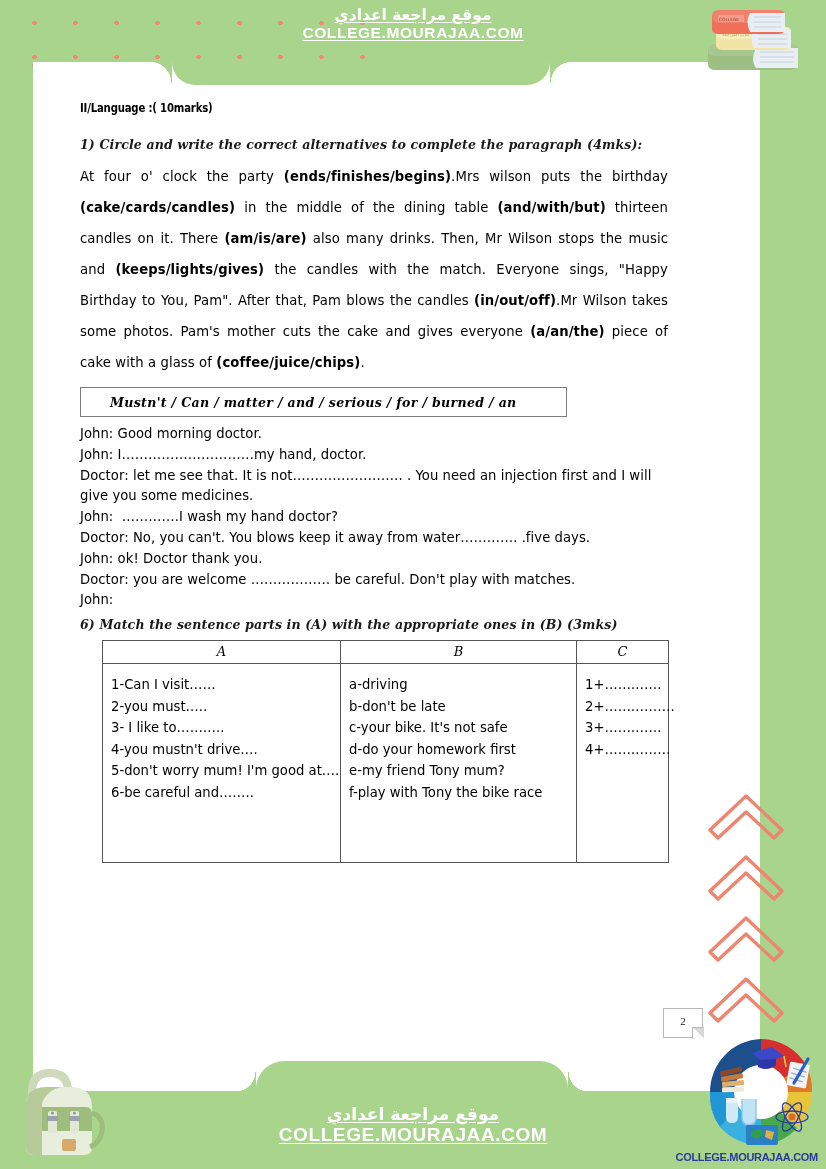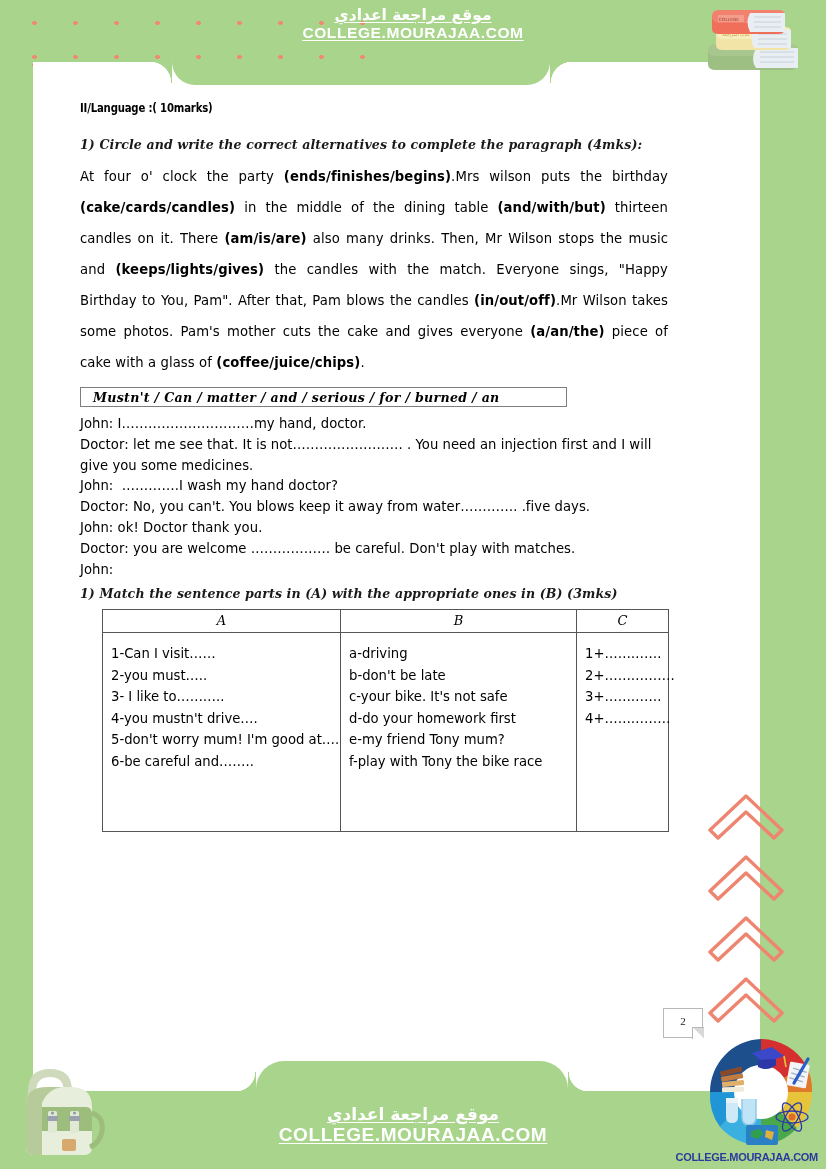--- a/index.html
+++ b/index.html
@@ -122,23 +122,23 @@
     margin-bottom:9px;
   }
   .para{
     font-family:"DejaVu Sans", sans-serif;
     font-size:13.2px;line-height:31px;text-align:justify;
     letter-spacing:.1px;width:588px;
   }
   .para b{font-weight:bold;}
   .wordbox{
     margin-top:9px;margin-bottom:7px;
-    width:487px;height:20px;border:1px solid #7d7d7d;
+    width:487px;height:30px;border:1px solid #7d7d7d;
     display:flex;align-items:center;
-    box-sizing:border-box;padding-left:12px;
+    box-sizing:border-box;padding-left:29px;
   }
   .wordbox span{
     font-family:"DejaVu Serif", serif;font-style:italic;font-weight:bold;
     font-size:12.6px;letter-spacing:.3px;
   }
   .dialogue{
     font-family:"DejaVu Sans", sans-serif;
     font-size:13.2px;line-height:20.8px;letter-spacing:.05px;
   }
   .dialogue div{white-space:pre-wrap;}
@@ -219,30 +219,31 @@
 
     <div class="q-head">1) Circle and write the correct alternatives to complete the paragraph (4mks):</div>
     <div class="para" id="q1-para"><span>At four o' clock the party </span><b>(ends/finishes/begins)</b><span>.Mrs wilson puts the birthday </span><b>(cake/cards/candles)</b><span> in the middle of the dining table </span><b>(and/with/but)</b><span> thirteen candles on it. There </span><b>(am/is/are)</b><span> also many drinks. Then, Mr Wilson stops the music and </span><b>(keeps/lights/gives)</b><span> the candles with the match. Everyone sings, "Happy Birthday to You, Pam". After that, Pam blows the candles </span><b>(in/out/off)</b><span>.Mr Wilson takes some photos. Pam's mother cuts the cake and gives everyone </span><b>(a/an/the)</b><span> piece of cake with a glass of </span><b>(coffee/juice/chips)</b><span>.</span></div>
 
 
     <div class="wordbox">
       <span>Mustn't /  Can  /  matter / and / serious /  for / burned / an</span>
     </div>
 
     <div class="dialogue" id="q2-dialogue">
+        <div>John: Good morning doctor.</div>
         <div>John: I…………………………my hand, doctor.</div>
         <div>Doctor: let me see that. It is not……………………. . You need an injection first and I will give you some medicines.</div>
         <div>John:  ………….I wash my hand doctor?</div>
         <div>Doctor: No, you can't. You blows keep it away from water…………. .five days.</div>
         <div>John: ok! Doctor thank you.</div>
         <div>Doctor: you are welcome ……………… be careful. Don't play with matches.</div>
         <div>John:</div>
       </div>
 
-    <div class="q-head q3head">1) Match the sentence parts in (A) with the appropriate ones in (B) (3mks)</div>
+    <div class="q-head q3head">6) Match the sentence parts in (A) with the appropriate ones in (B) (3mks)</div>
 
     <table class="match">
       <thead>
         <tr>
           <th class="colA">A</th>
           <th class="colB">B</th>
           <th class="colCw">C</th>
         </tr>
       </thead>
       <tbody>

